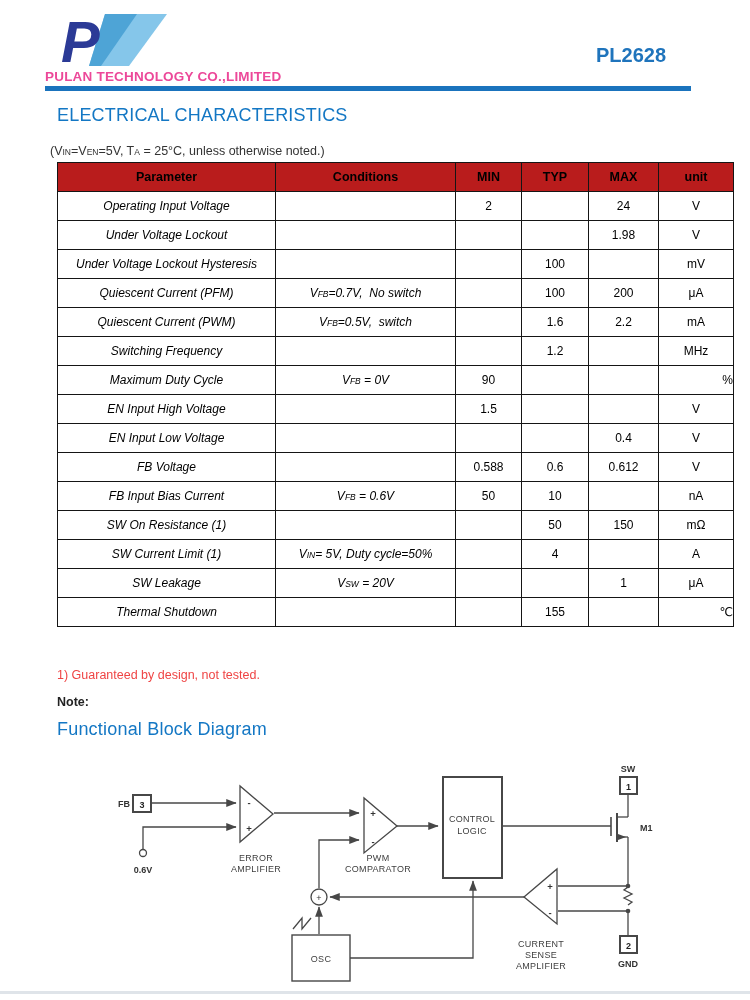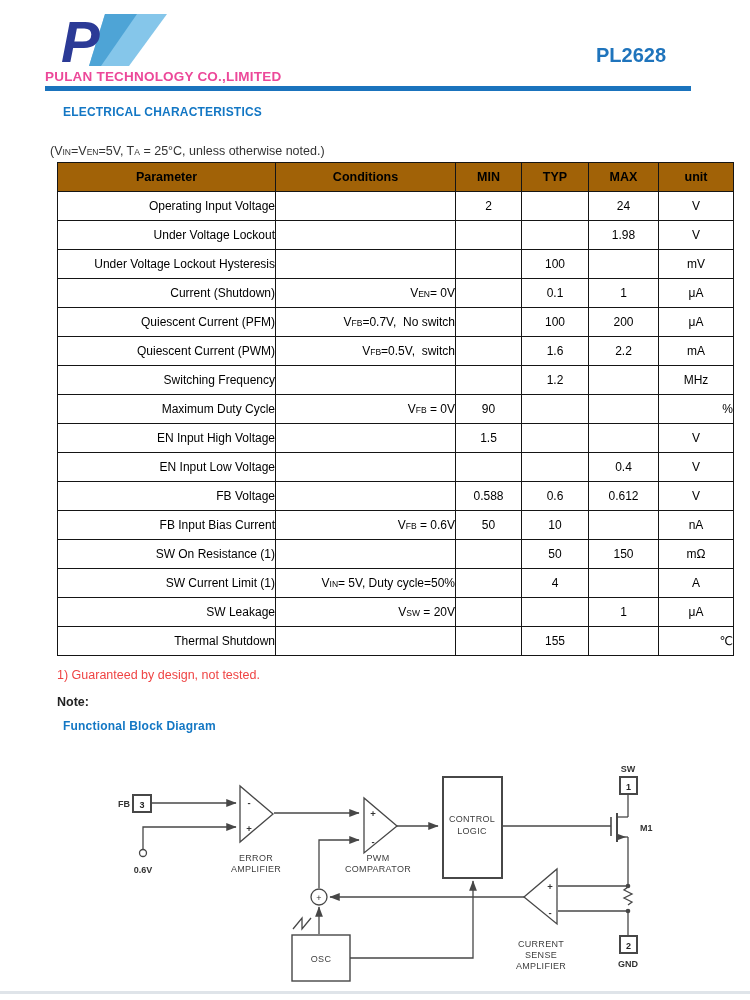--- a/index.html
+++ b/index.html
@@ -2,28 +2,28 @@
 <html><head>
 <meta charset="utf-8">
 <style>
   html,body{margin:0;padding:0;background:#e8e8e8;}
   .page{position:relative;width:750px;height:1000px;background:#ffffff;margin:0 auto;
         font-family:"Liberation Sans","DejaVu Sans",sans-serif;color:#111;overflow:hidden;}
   .abs{position:absolute;}
   .company{left:45px;top:69px;font-size:13.5px;font-weight:bold;letter-spacing:.2px;color:#ec4899;}
   .partno{left:596px;top:44px;font-size:20px;font-weight:600;color:#1f74bc;}
   .hrule{left:45px;top:86px;width:646px;height:5px;background:#1a73bd;}
-  .sec-title{left:63px;font-size:12px;font-weight:bold;color:#1377c4;letter-spacing:.2px;}
+  .sec-title{left:57px;font-size:18px;font-weight:normal;color:#1377c4;letter-spacing:.2px;}
   .cond-line{left:50px;top:144px;font-size:12.5px;color:#333;}
   .sub{font-size:8.5px;}
   table.ec{position:absolute;left:57px;top:162px;width:676px;border-collapse:collapse;
            table-layout:fixed;font-size:12px;color:#000;}
   table.ec th,table.ec td{border:1.5px solid #151515;height:28px;padding:0;overflow:hidden;white-space:nowrap;}
-  table.ec th{background:#a16207;font-weight:bold;font-size:12.5px;}
-  td.cl{text-align:right;padding-left:3px;}
+  table.ec th{background:#b91c1c;font-weight:bold;font-size:12.5px;}
+  td.cl{text-align:center;padding-left:3px;font-style:italic;}
   td.cc{text-align:center;}
   td.ur{text-align:right;padding-right:6px;}
   .note-label{left:57px;top:647px;font-size:12.5px;font-weight:bold;color:#222;margin-top:48px;}
   .note-item{left:57px;top:668px;font-size:12.5px;color:#ef4444;}
   .footrule{left:0;top:991px;width:750px;height:3px;background:#dfe4e9;}
   svg text{font-family:"Liberation Sans","DejaVu Sans",sans-serif;}
   .blk-lbl{font-size:9px;fill:#3e3e3e;letter-spacing:.3px;}
   .pin-num{font-size:9px;font-weight:bold;fill:#222;}
   .pin-lbl{font-size:9px;font-weight:bold;fill:#333;}
   .pm{font-size:9.5px;fill:#333;font-weight:bold;}
@@ -81,28 +81,20 @@
           <td class="cc">1.98</td>
           <td class="cc">V</td>
         </tr>
         <tr>
           <td class="cl">Under Voltage Lockout Hysteresis</td>
           <td class="cl"></td>
           <td class="cc"></td>
           <td class="cc">100</td>
           <td class="cc"></td>
           <td class="cc">mV</td>
-        </tr>
-        <tr>
-          <td class="cl">Current (Shutdown)</td>
-          <td class="cl"><span>V</span><span class="sub">EN</span><span>= 0V</span></td>
-          <td class="cc"></td>
-          <td class="cc">0.1</td>
-          <td class="cc">1</td>
-          <td class="cc">μA</td>
         </tr>
         <tr>
           <td class="cl">Quiescent Current (PFM)</td>
           <td class="cl"><span>V</span><span class="sub">FB</span><span>=0.7V,&nbsp; No switch</span></td>
           <td class="cc"></td>
           <td class="cc">100</td>
           <td class="cc">200</td>
           <td class="cc">μA</td>
         </tr>
         <tr>

